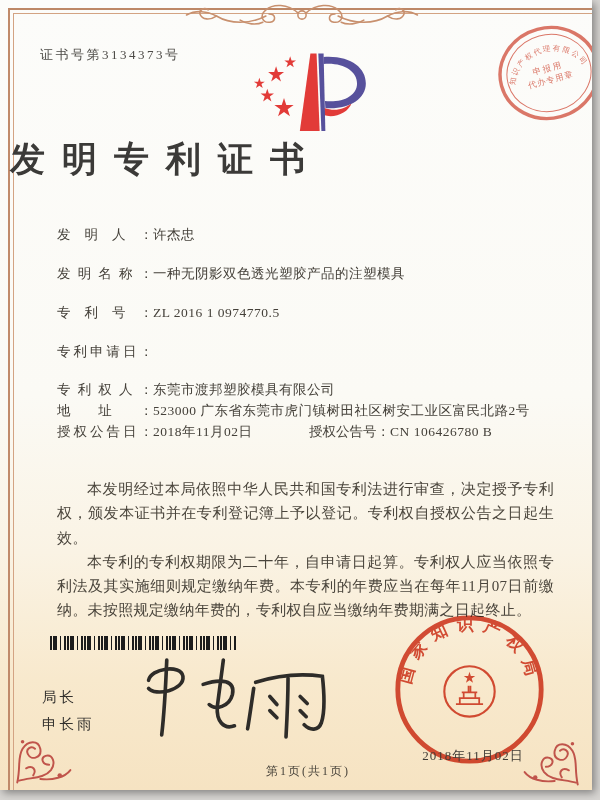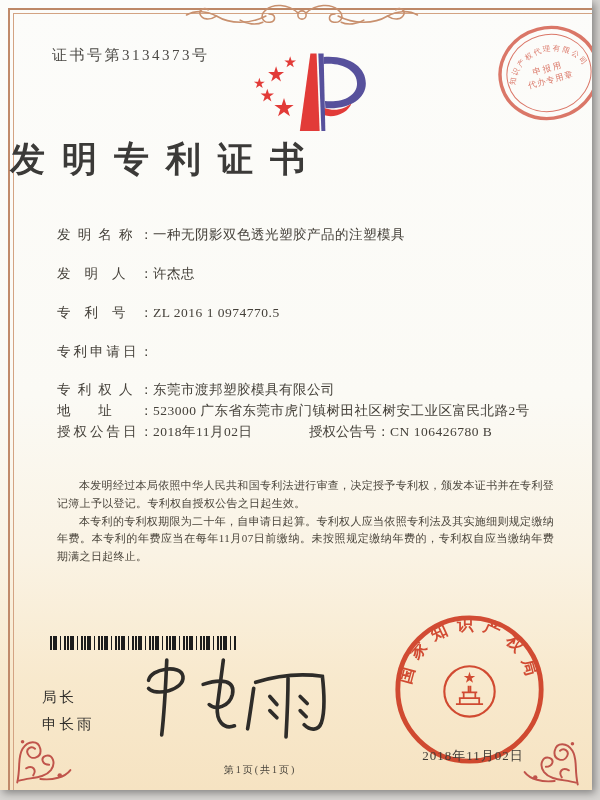--- a/index.html
+++ b/index.html
@@ -13,56 +13,56 @@
     background:linear-gradient(180deg,#fcfcfa 0%,#fbfaf5 50%,#faf3e4 70%,#f8e9cd 86%,#f6e3c2 100%);
     box-shadow:3px 3px 8px rgba(0,0,0,.38);
   }
   
   .frame-outer{position:absolute;left:8px;top:8px;width:760px;height:960px;
     border-top:2px solid #bd8766;border-left:2px solid #c08a6a;}
   .frame-inner{position:absolute;left:13px;top:13px;width:760px;height:960px;
     border-top:1px solid #d3a383;border-left:1px solid #d3a383;}
   .top-ornament{position:absolute;left:168px;top:1px;width:268px;height:28px;}
   
-  .cert-no{position:absolute;left:52px;top:46px;font-size:15px;letter-spacing:2.5px;color:#4c4a46;}
+  .cert-no{position:absolute;left:40px;top:46px;font-size:13px;letter-spacing:2.5px;color:#4c4a46;}
   .logo{position:absolute;left:230px;top:50px;width:152px;height:88px;}
   .agency-seal{position:absolute;right:-16px;top:14px;width:118px;height:118px;opacity:.85;}
   .title{position:absolute;left:0;top:136px;width:100%;margin:0;
     font-size:35px;font-weight:700;letter-spacing:17px;padding-left:10px;box-sizing:border-box;color:#3b3a38;}
   
   .fields{position:absolute;left:57px;top:226px;right:36px;font-size:13.5px;color:#45413a;line-height:17px;}
   .row{display:flex;margin-bottom:22px;}
   .row.r4{margin-bottom:21px;}
   .row.r5{margin-bottom:4px;}
   .row.addr{margin-bottom:4px;}
   .lbl{flex:0 0 96px;text-align:justify;text-align-last:justify;}
   .val{flex:1;letter-spacing:.5px;}
   .grant-row{display:flex;}
   .pair1{display:flex;flex:0 0 252px;}
   .pair2{display:flex;flex:1;}
   .lbl2{white-space:nowrap;}
   
-  .paras{position:absolute;left:57px;top:477px;right:38px;font-size:11px;line-height:1.62;
+  .paras{position:absolute;left:57px;top:477px;right:38px;font-size:15px;line-height:1.62;
     color:#4a453c;text-align:justify;letter-spacing:.3px;}
   .paras p{margin:0;text-indent:2em;}
   
   .barcode{position:absolute;left:50px;top:636px;width:186px;height:14px;
     background:repeating-linear-gradient(90deg,
       #1c1c1c 0 2px,transparent 2px 3px,
       #1c1c1c 3px 7px,transparent 7px 10px,
       #1c1c1c 10px 11px,transparent 11px 14px,
       #1c1c1c 14px 16px,transparent 16px 17px);}
   .director{position:absolute;left:42px;top:684px;font-size:14.5px;letter-spacing:3px;
     line-height:27px;color:#33312e;}
   .signature{position:absolute;left:135px;top:650px;width:205px;height:96px;}
   .office-seal{position:absolute;left:392px;top:612px;width:155px;height:155px;mix-blend-mode:multiply;opacity:.92;}
   .seal-date{position:absolute;left:398px;top:747px;width:150px;text-align:center;
     font-size:13px;letter-spacing:1px;color:#3f3b35;z-index:3;}
-  .page-num{position:absolute;left:170px;top:763px;width:180px;text-align:center;
-    font-size:10px;letter-spacing:2px;color:#4a453c;}
+  .page-num{position:absolute;left:170px;top:763px;width:180px;text-align:right;
+    font-size:12px;letter-spacing:2px;color:#4a453c;}
   .corner{position:absolute;width:106px;height:62px;}
   .corner.bl{left:5px;bottom:4px;}
   .corner.br{right:2px;bottom:2px;transform:scaleX(-1);}
 </style>
 </head>
 <body>
 
 <div class="paper">
 
   <div class="frame-outer"></div>
@@ -112,26 +112,26 @@
       </text>
       <text x="60" y="58" font-size="8.5" fill="#d5604f" text-anchor="middle" letter-spacing="2">申报用</text>
       <text x="60" y="70" font-size="8.5" fill="#d5604f" text-anchor="middle" letter-spacing="1">代办专用章</text>
     </g>
   </svg>
 
   <h1 class="title">发明专利证书</h1>
 
   <div class="fields">
     <div class="row">
+      <span class="lbl">发明人：</span>
+      <span class="val">许杰忠</span>
+    </div>
+    <div class="row">
       <span class="lbl">发明名称：</span>
       <span class="val">一种无阴影双色透光塑胶产品的注塑模具</span>
-    </div>
-    <div class="row">
-      <span class="lbl">发明人：</span>
-      <span class="val">许杰忠</span>
     </div>
     <div class="row">
       <span class="lbl">专利号：</span>
       <span class="val">ZL 2016 1 0974770.5</span>
     </div>
     <div class="row r4">
       <span class="lbl">专利申请日：</span>
     </div>
     <div class="row r5">
       <span class="lbl">专利权人：</span>

